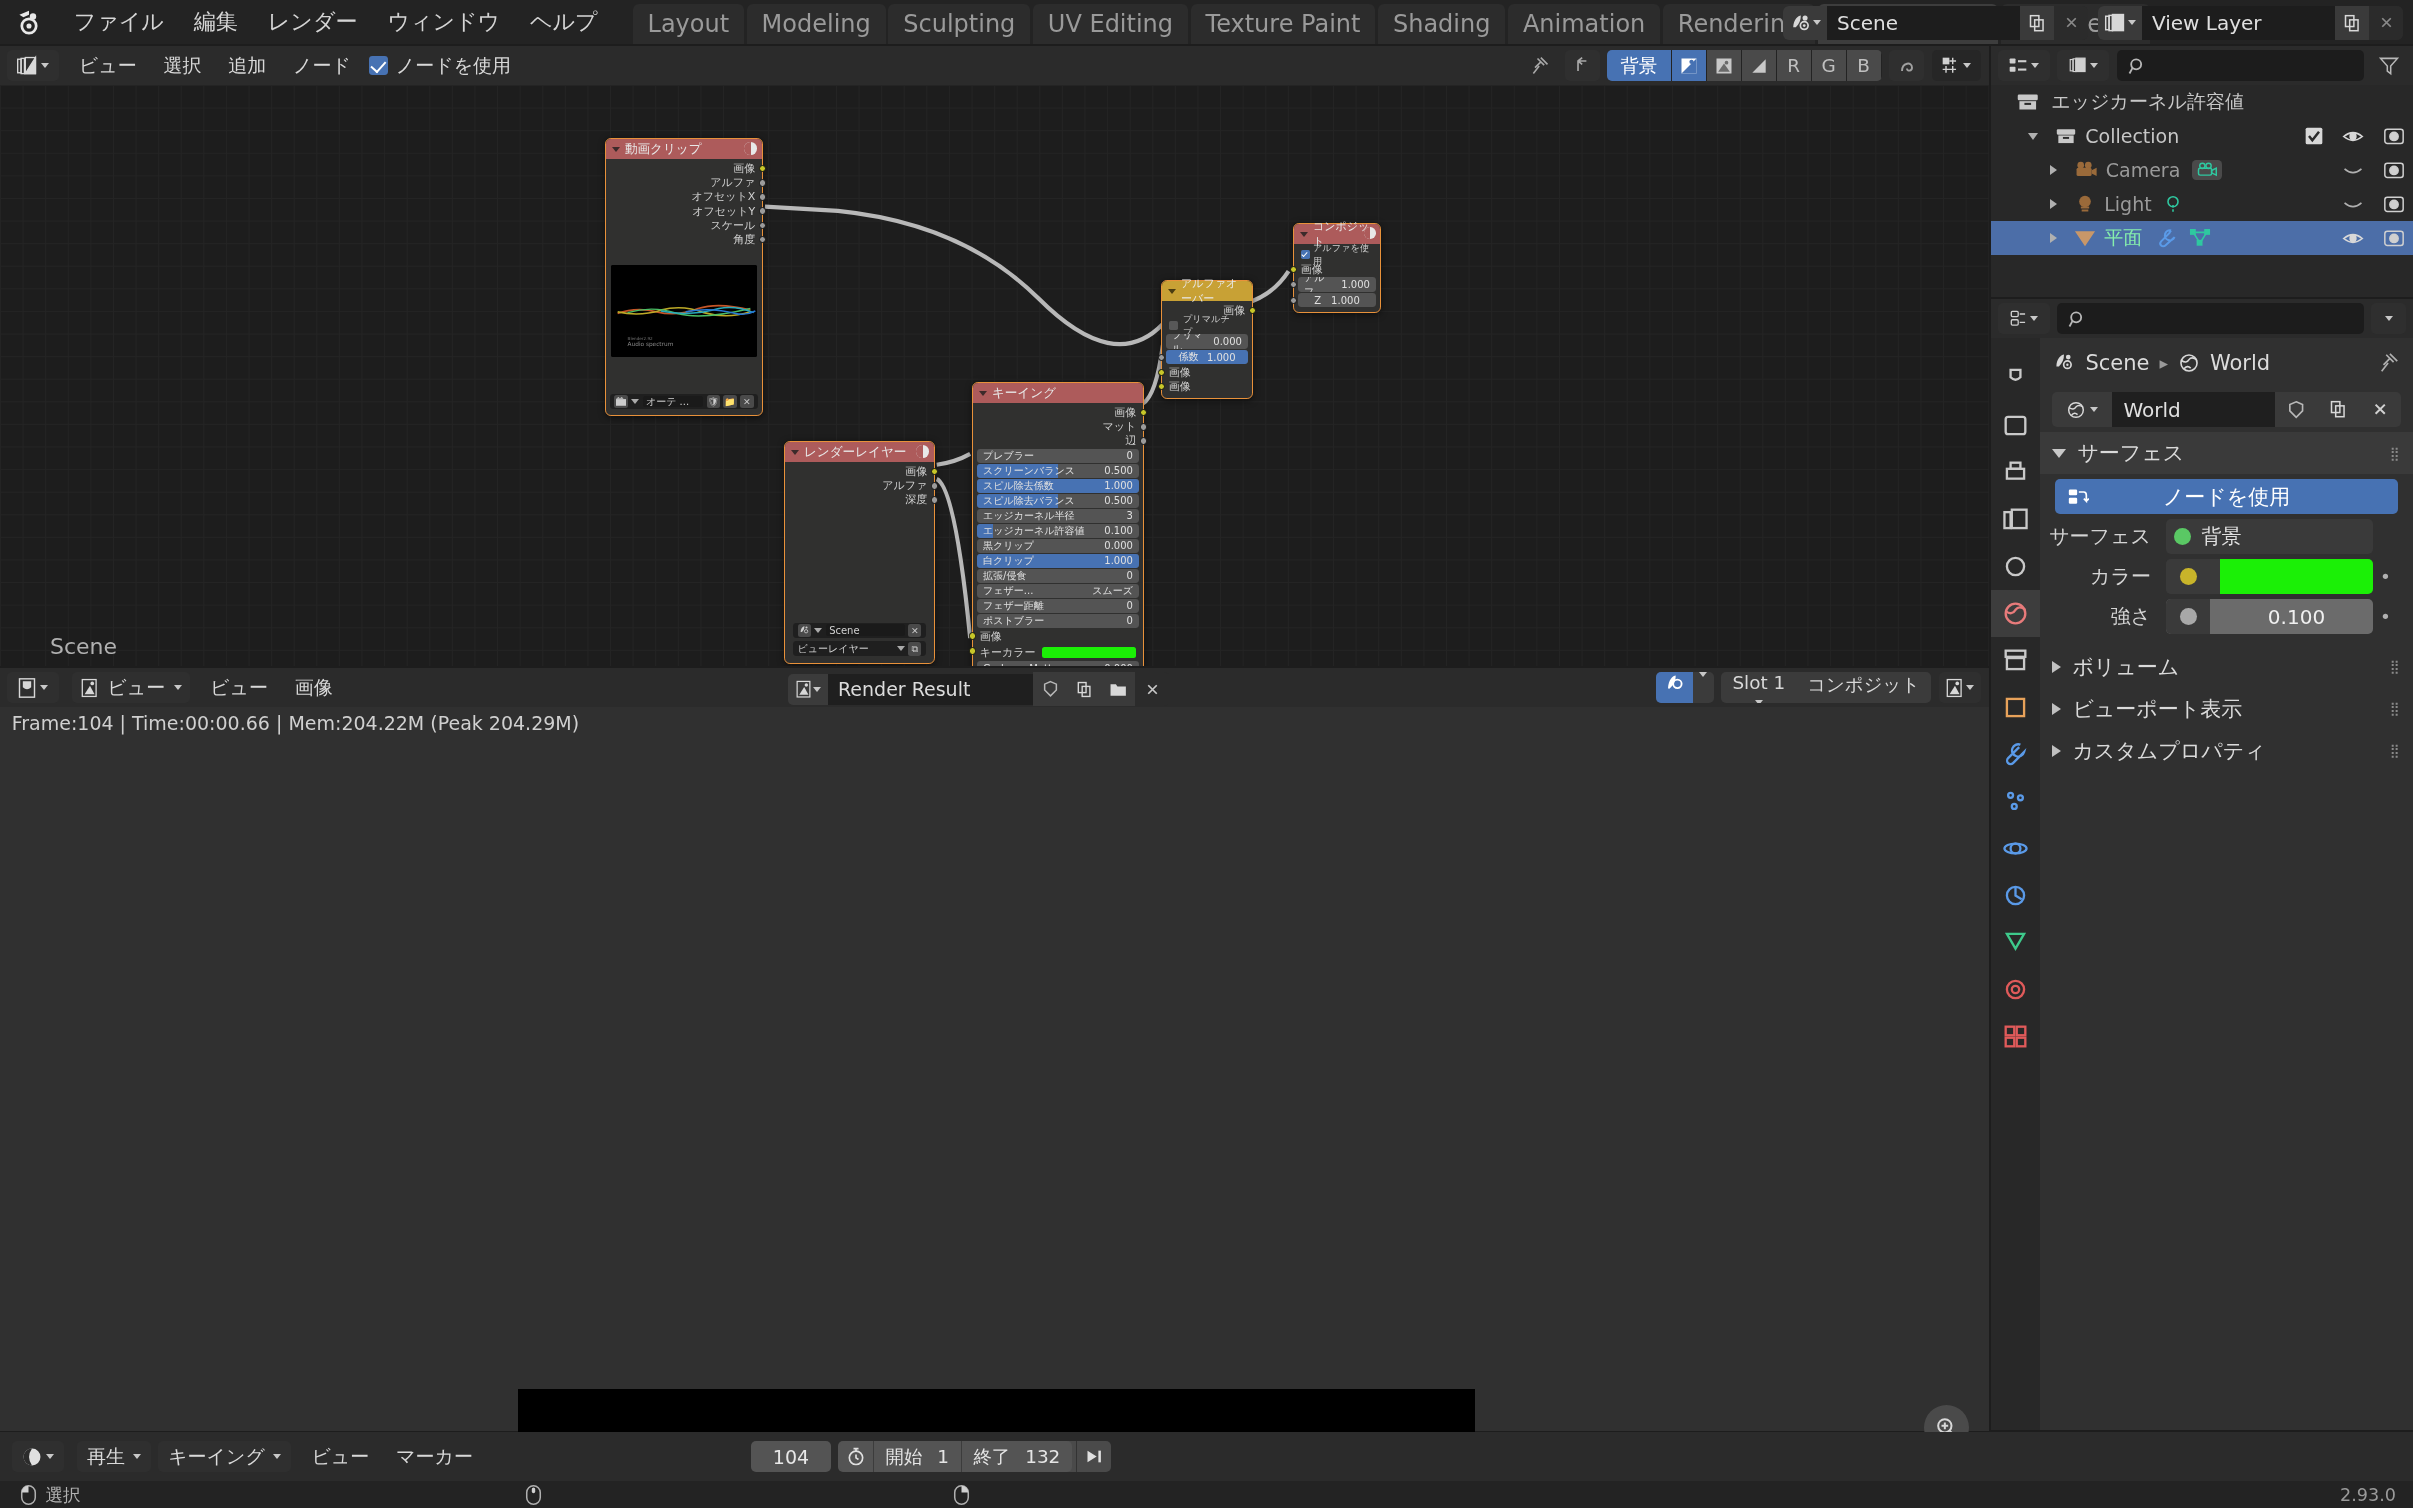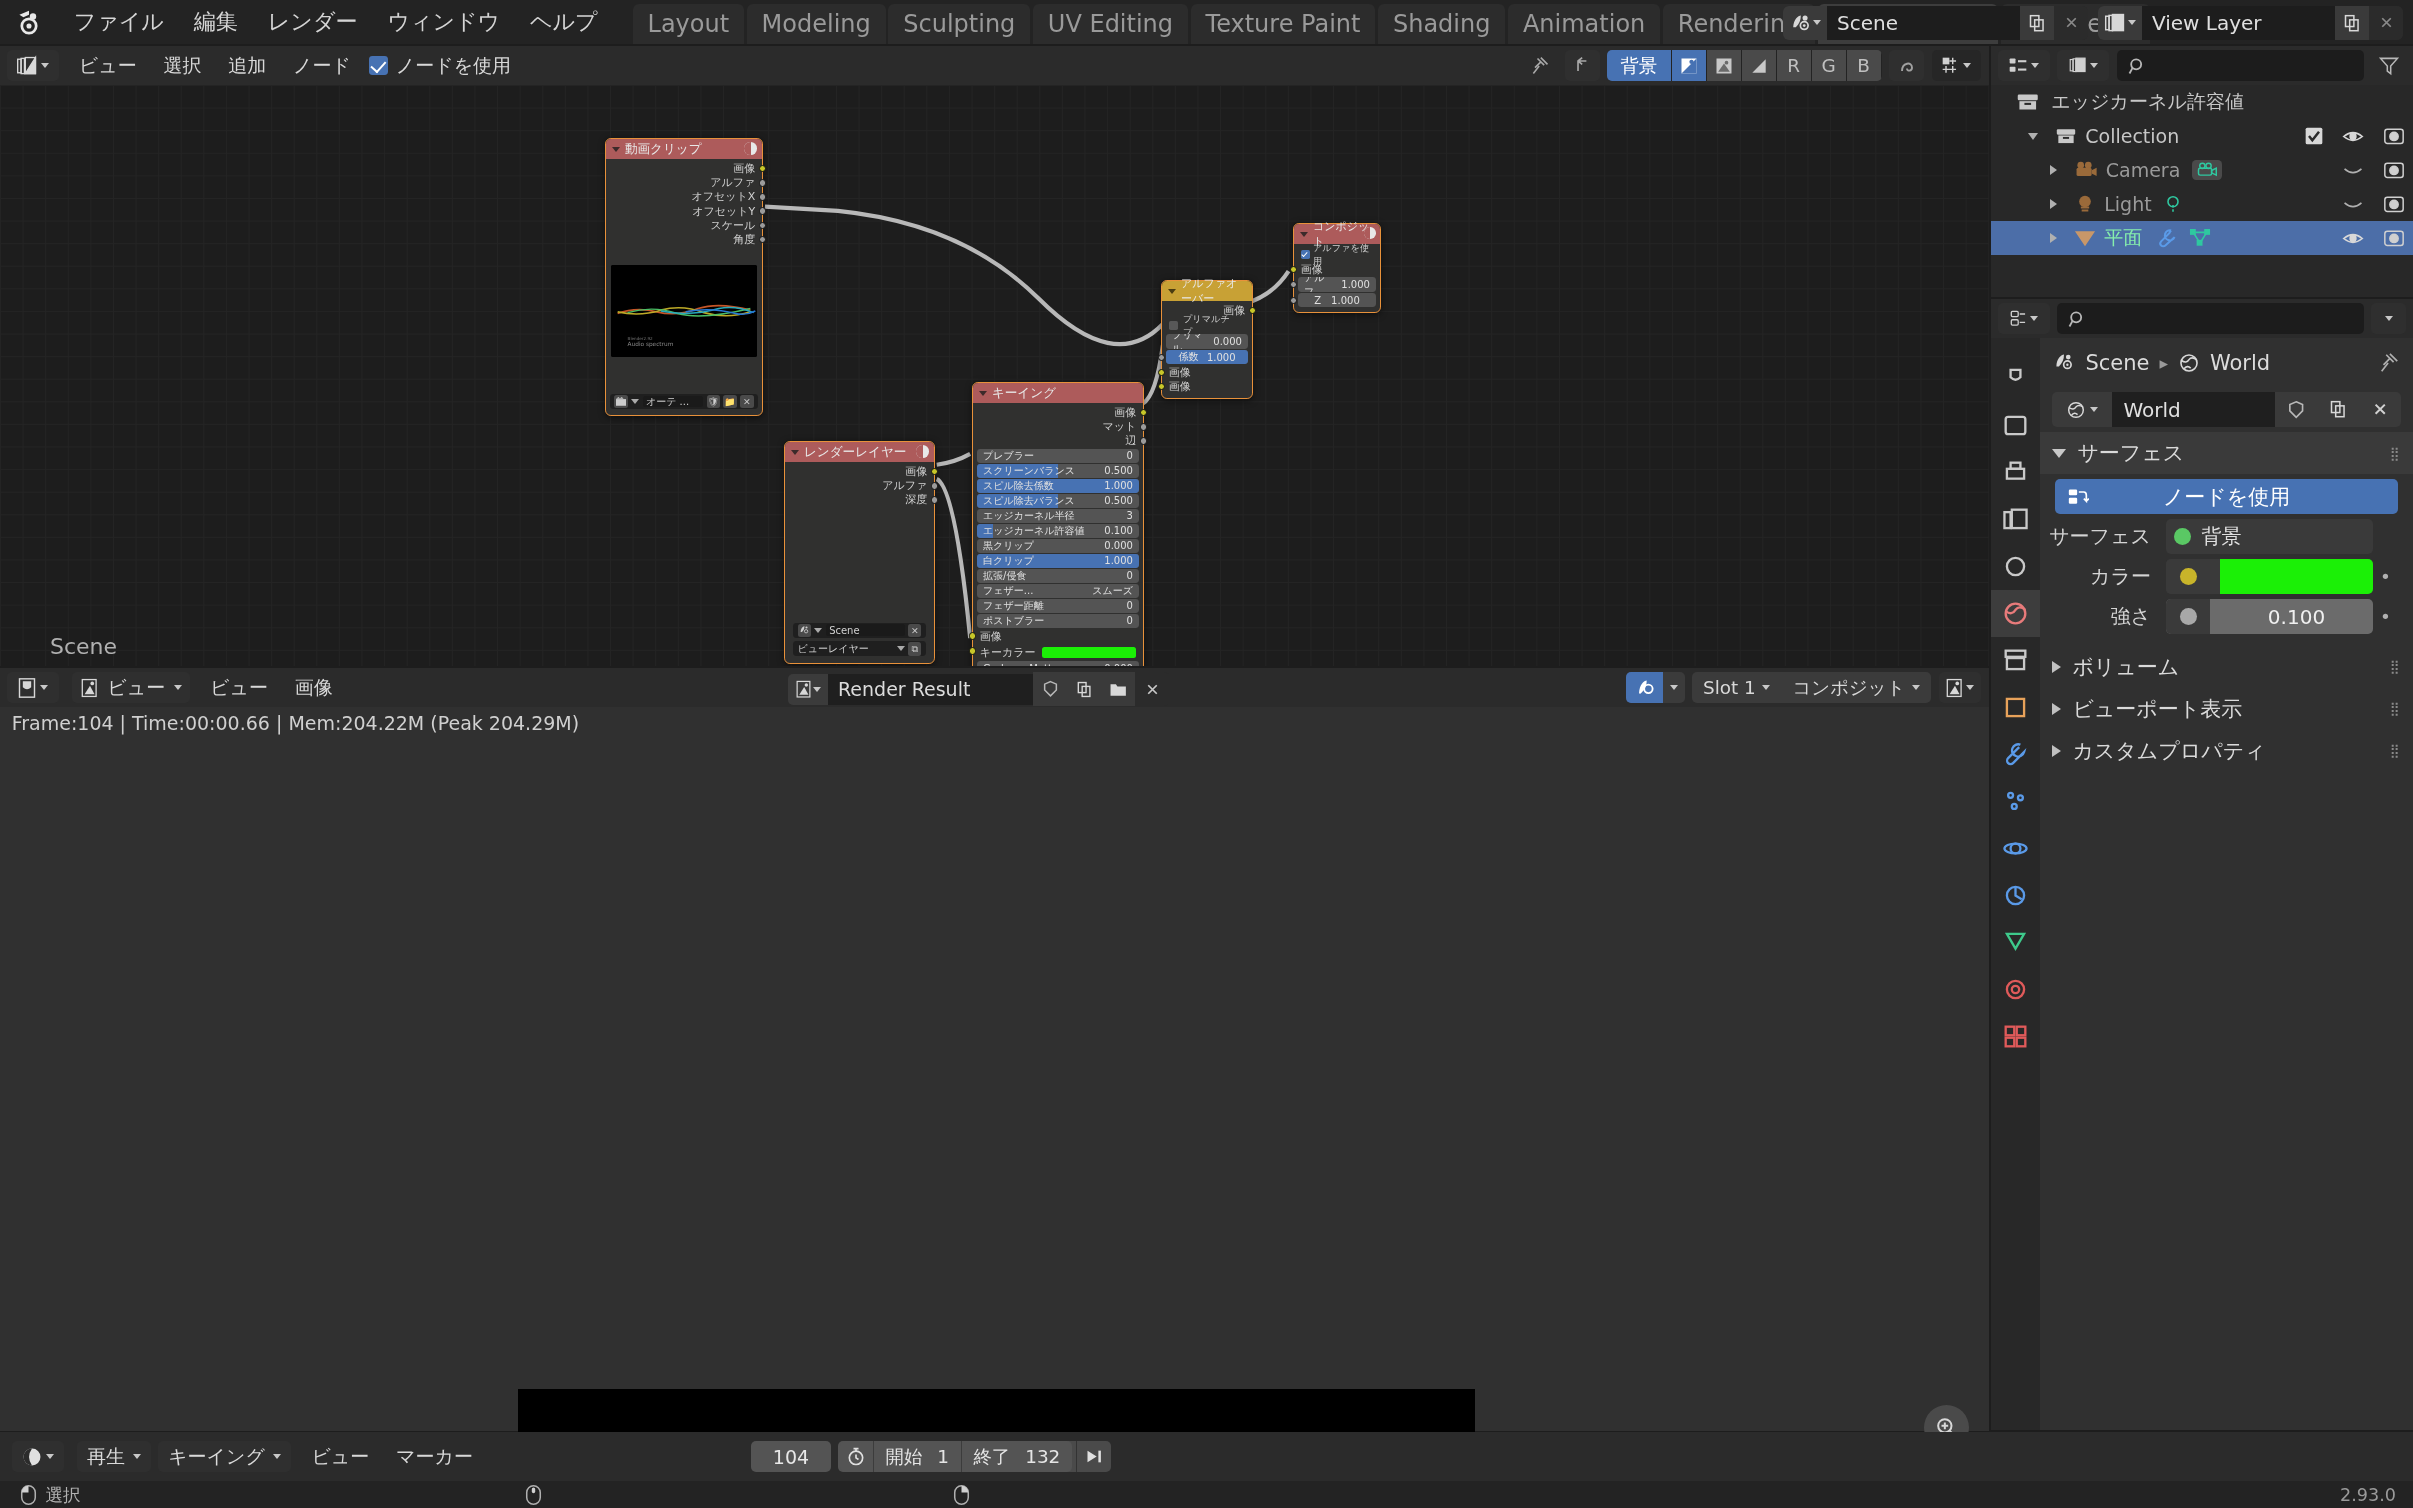--- a/index.html
+++ b/index.html
@@ -96,21 +96,21 @@
   #imgeditor { position:absolute; left:0; top:668px; width:1989px; height:763px; background:#303030; }
   #imghdr { position:absolute; left:0; top:0; width:100%; height:39px; background:#2b2b2b;
     display:flex; align-items:center; }
   #imghdr-center { position:absolute; left:788px; top:4.2px; display:flex; align-items:center; }
   .imgname { background:#1f1f1f; height:31px; width:205px; display:flex; align-items:center;
     padding:0 10px; color:#dcdcdc; font-size:19px; }
   #imghdr-right { position:absolute; right:8.4px; top:4.2px; display:flex; align-items:center; gap:7.5px; }
   .pill { display:flex; background:#3b3b3b; border-radius:5px; height:31px; align-items:center;
     overflow:hidden; }
   .pill > div { height:31px; display:flex; align-items:center; padding:0 11px; color:#d8d8d8;
-    font-size:18.4px; gap:6.7px; }
+    font-size:18.4px; gap:6.7px;flex-direction:column; }
   #statusline { position:absolute; left:11.7px; top:44px; color:#d0d0d0; font-size:19px; }
   #imgcanvas { position:absolute; left:0; top:75px; right:0; bottom:0; background:#303030; }
   #renderimg { position:absolute; left:518px; top:721px; width:957px; height:545px;
     background:#000; overflow:hidden; }
   .sidebtn { position:absolute; right:20px; width:45px; height:45px; border-radius:50%;
     background:#4a4a4a; display:flex; align-items:center; justify-content:center; }
 
   
   #outliner { position:absolute; left:1991px; top:46px; width:422px; height:251px; background:#282828; }
   #outhdr { height:39px; background:#2b2b2b; display:flex; align-items:center; padding:0 6.7px; gap:7.5px; }

